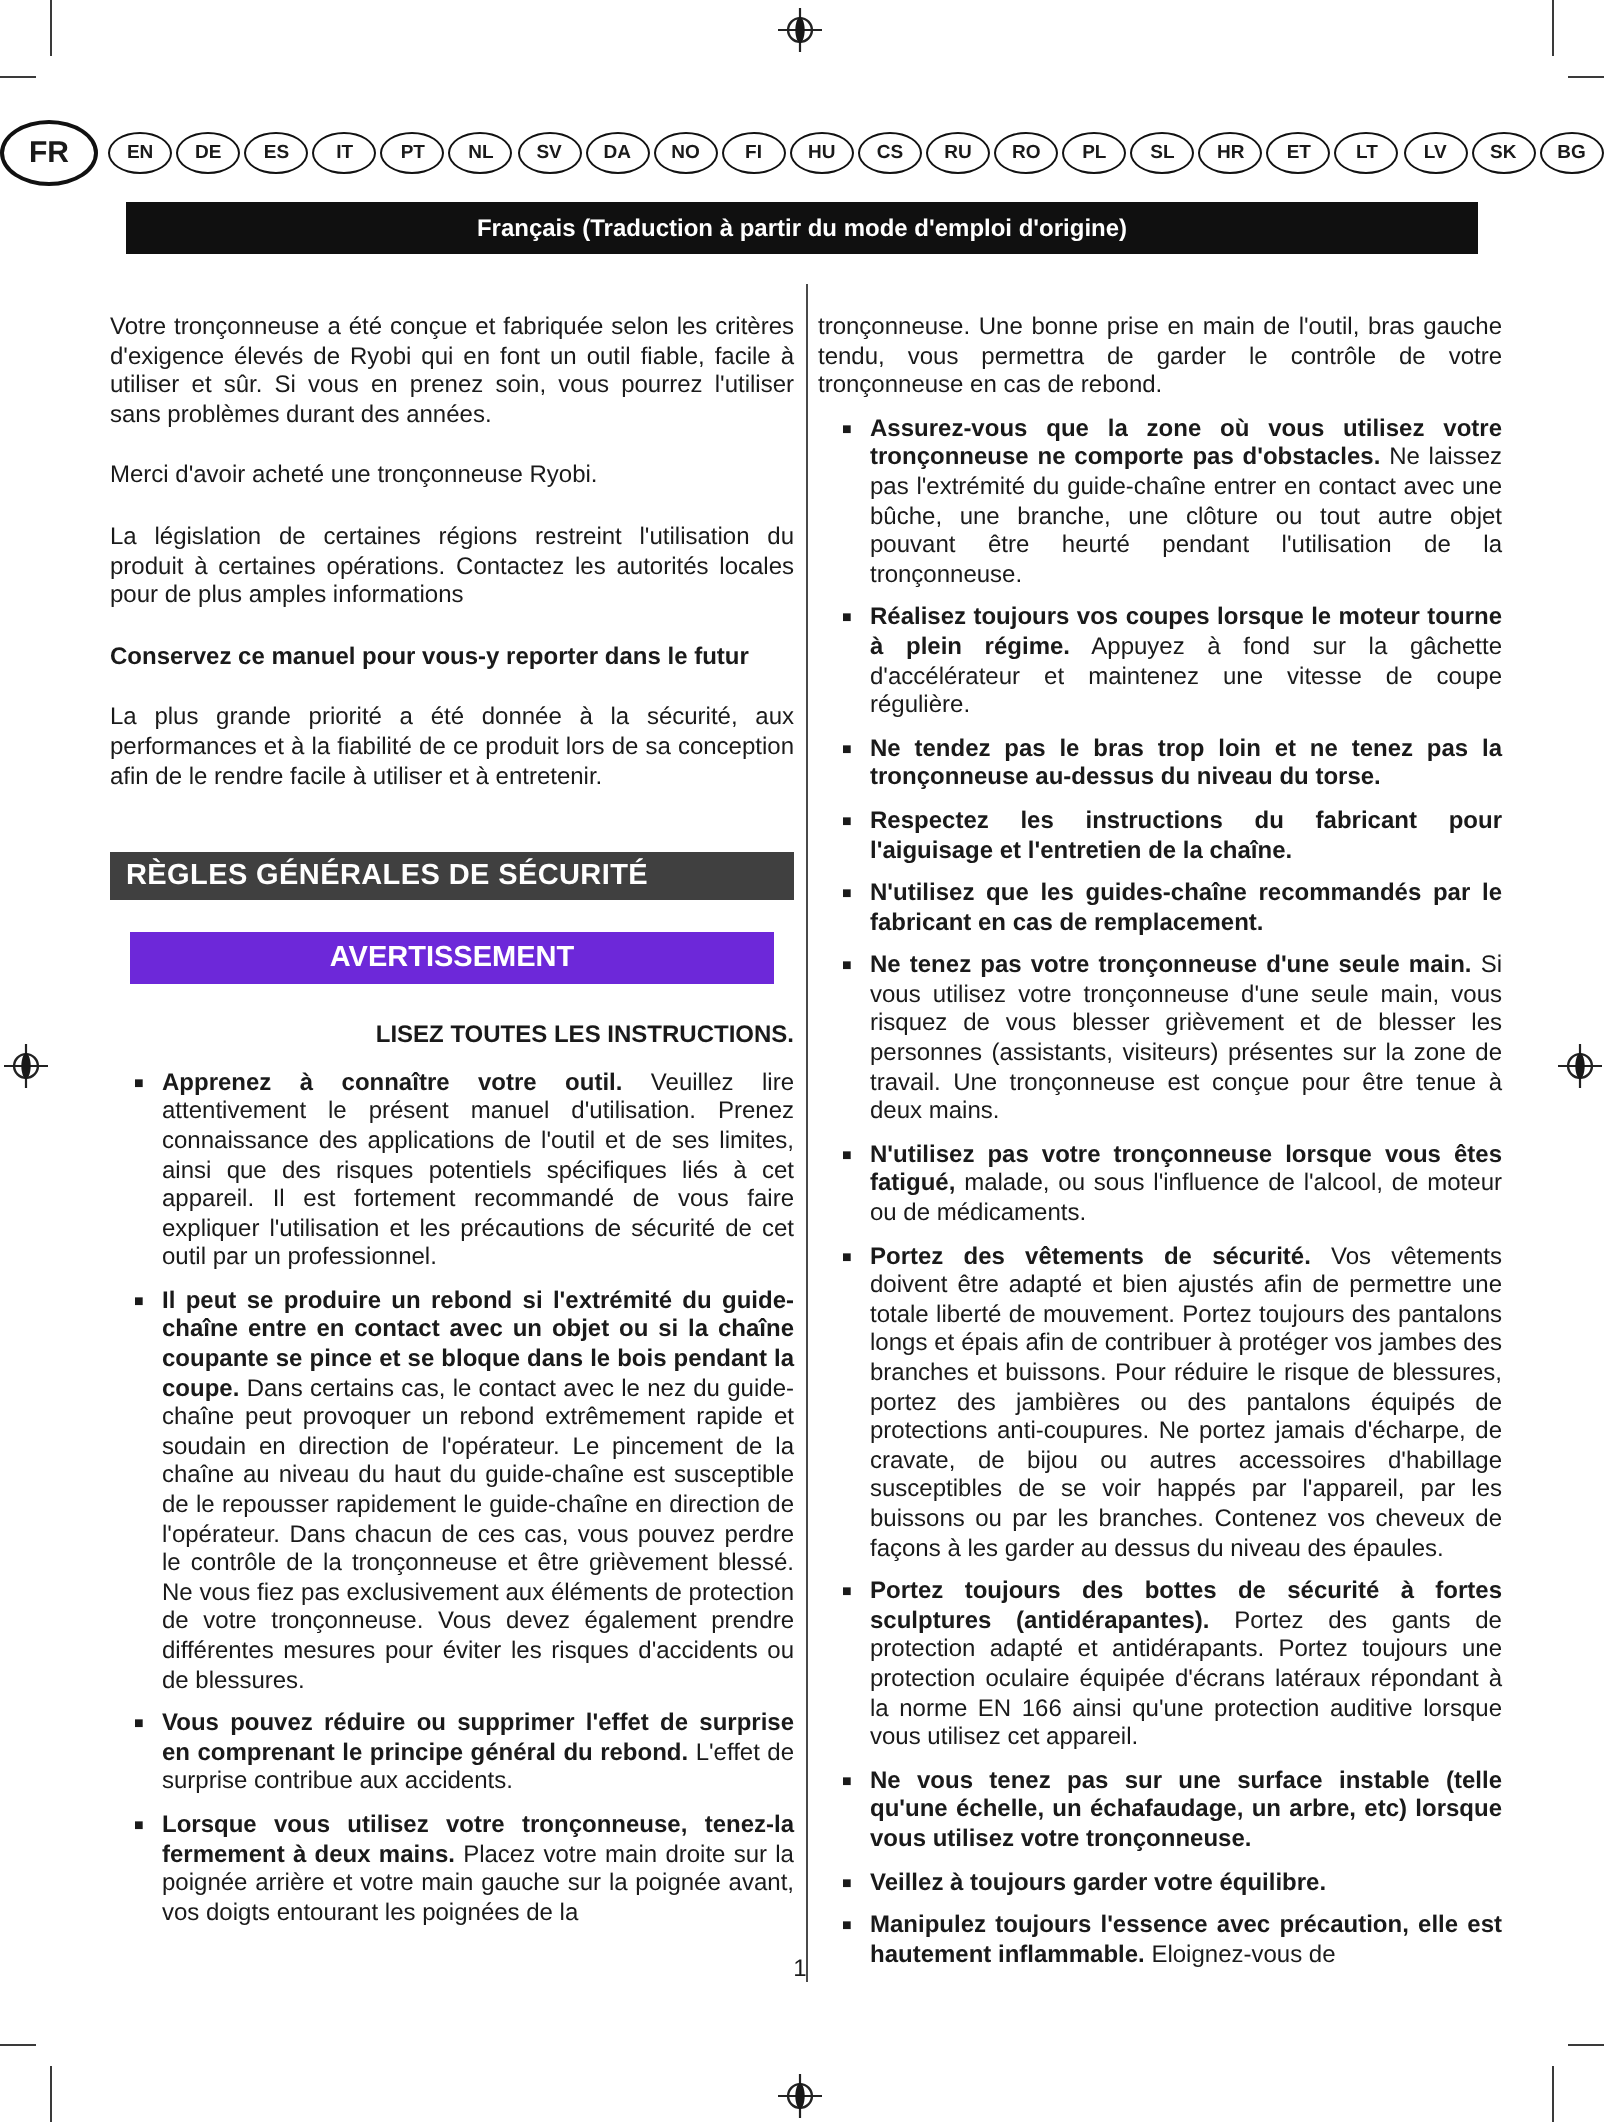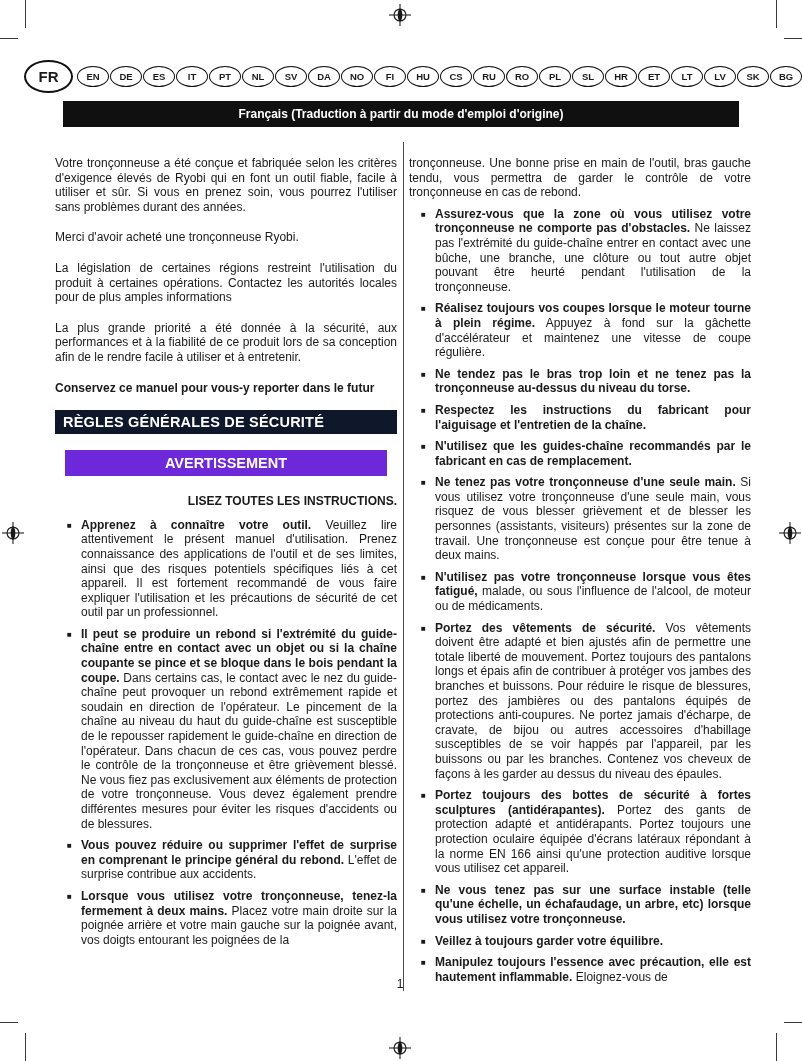--- a/index.html
+++ b/index.html
@@ -6,40 +6,40 @@
   .sheet{position:relative;width:802px;height:1061px;background:#ffffff;overflow:hidden;
          font-family:"Liberation Sans",sans-serif;color:#1a1a1a;}
 
   
   .crop{position:absolute;background:#3a3a3a;}
   .crop.v{width:1px;}
   .crop.h{height:1px;}
   .reg{position:absolute;width:22px;height:22px;}
 
   
-  .lang-row{margin:60px 0 0;display:flex;justify-content:flex-end;align-items:center;gap:1px;}
+  .lang-row{margin:60px 0 0;display:flex;justify-content:space-between;align-items:center;gap:1px;}
   .lang-badge{display:flex;align-items:center;justify-content:center;flex:0 0 auto;
               width:30px;height:19px;border:1.7px solid #111;border-radius:50%;
               font-weight:bold;font-size:9.5px;letter-spacing:0;}
   .lang-badge.primary{width:45px;height:29px;border-width:2.6px;font-size:15px;margin-right:3px;}
 
   
   .title-bar{margin:8px 63px 0;background:#101010;color:#fff;text-align:center;
              font-weight:bold;font-size:12px;height:26px;line-height:26px;}
 
   
   .cols{display:flex;padding:13px 50px 0 55px;align-items:stretch;}
   .col{width:342px;font-size:12px;line-height:14.6px;text-align:justify;}
   .divider{width:1px;background:#4a4a4a;margin:2px 5px 0 6px;}
 
   .para{margin:16px 0 7px;}
   .para.bold{font-weight:bold;}
 
-  .section-bar{background:#0f172a;color:#fff;font-weight:bold;font-size:14.5px;
-               height:24px;line-height:24px;padding-left:8px;margin:15px 0 16px;letter-spacing:.2px;}
+  .section-bar{background:#404040;color:#fff;font-weight:bold;font-size:14.5px;
+               height:24px;line-height:24px;padding-left:8px;margin:31px 0 16px;letter-spacing:.2px;}
 
   .warning-box{margin:0 10px 18px;}
   .warning-head{background:#6d28d9;color:#fff;text-align:center;font-weight:bold;
                 font-size:14.5px;height:26px;line-height:26px;}
   .warning-head .warn-word::first-letter{font-size:1.2em;}
   .warning-body{border:1.5px solid #1c1c1c;padding:5px 7px 7px;}
   .warning-body p{margin:0;}
 
   .read-all{font-weight:bold;margin:6px 0 9px;text-align:right;}
 
@@ -200,23 +200,23 @@
 
     <div class="col left">
       <div>
 
           <p class="para">Votre tronçonneuse a été conçue et fabriquée selon les critères d'exigence élevés de Ryobi qui en font un outil fiable, facile à utiliser et sûr. Si vous en prenez soin, vous pourrez l'utiliser sans problèmes durant des années.</p>
 
           <p class="para">Merci d'avoir acheté une tronçonneuse Ryobi.</p>
 
           <p class="para">La législation de certaines régions restreint l'utilisation du produit à certaines opérations. Contactez les autorités locales pour de plus amples informations</p>
 
+          <p class="para bold">Conservez ce manuel pour vous-y reporter dans le futur</p>
+
           <p class="para">La plus grande priorité a été donnée à la sécurité, aux performances et à la fiabilité de ce produit lors de sa conception afin de le rendre facile à utiliser et à entretenir.</p>
-
-          <p class="para bold">Conservez ce manuel pour vous-y reporter dans le futur</p>
         </div>
 
       <div class="section-bar">
         <span>RÈGLES GÉNÉRALES DE SÉCURITÉ</span>
       </div>
 
       <div class="warning-box">
         <div class="warning-head">
           <span class="warn-word">AVERTISSEMENT</span>
         </div>

